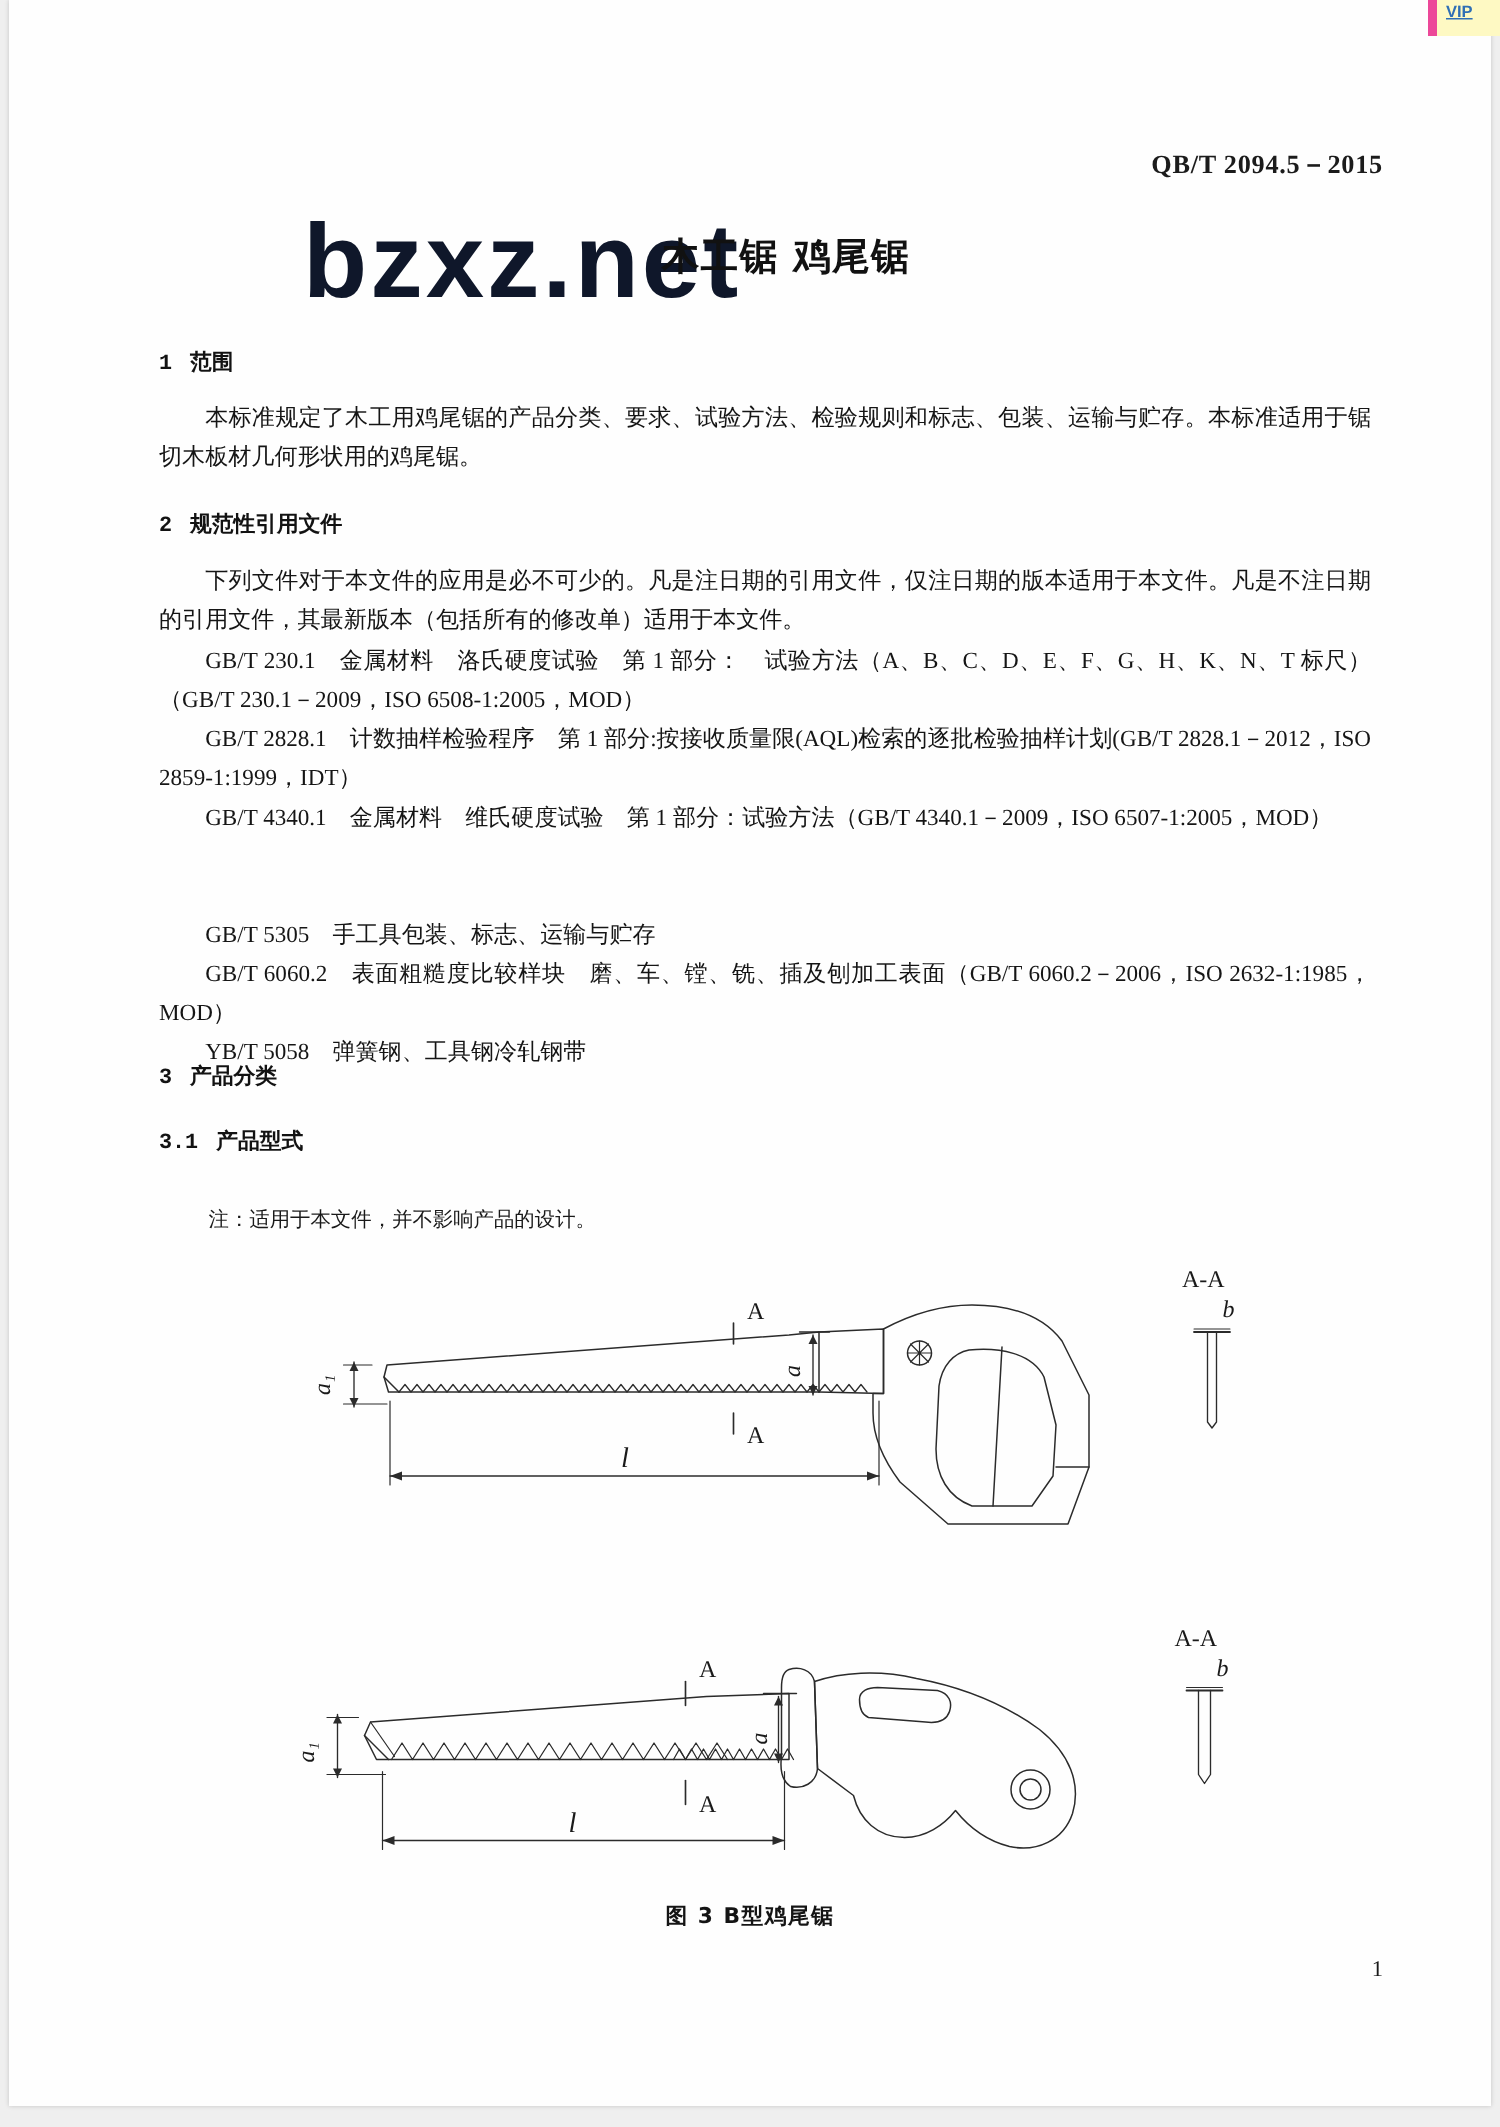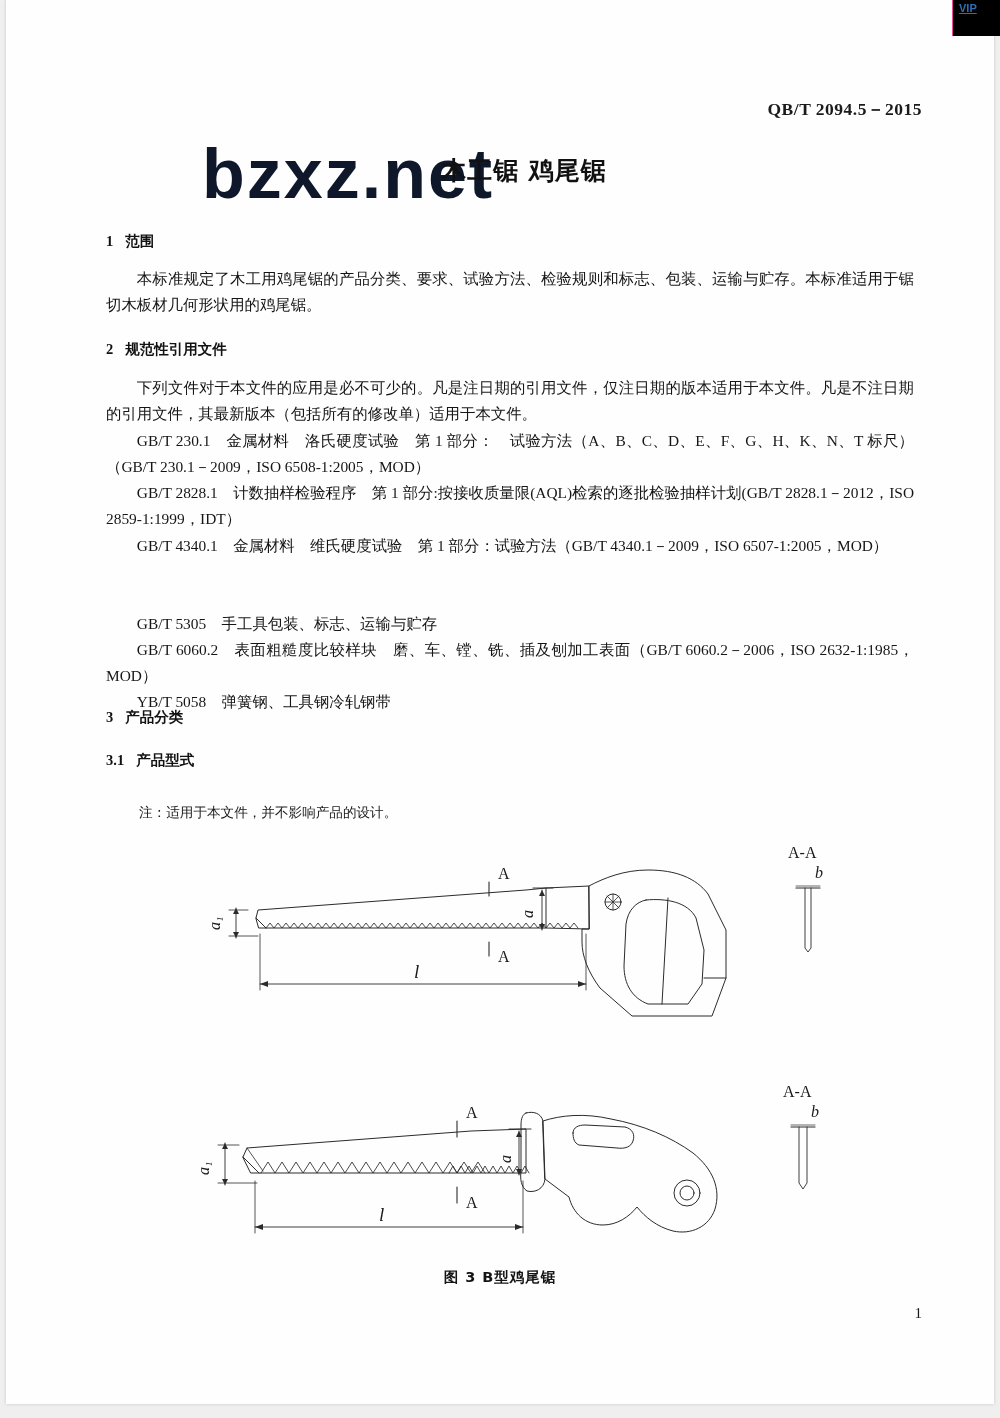--- a/index.html
+++ b/index.html
@@ -25,23 +25,23 @@
   #page-inner {
     position: absolute;
     left: 0; top: 0; right: 0; bottom: 0;
     background: #fefefe;
   }
 
   
   #corner-chip {
     position: absolute;
     left: 952px; top: 0px;
-    width: 48px; height: 36px;
-    background: #000000;
-    border-left: 1px solid #ec4899;
+    width: 48px; height: 24px;
+    background: #fef9c3;
+    border-left: 6px solid #ec4899;
     z-index: 40;
     overflow: hidden;
   }
   #corner-chip .chip-text {
     position: absolute;
     left: 6px; top: 2px;
     font-family: "Liberation Sans", sans-serif;
     font-size: 11px;
     font-weight: 700;
     color: #2f6fb5;
@@ -88,21 +88,21 @@
     font-family: "DejaVu Sans", sans-serif;
     font-size: 25px;
     font-weight: 700;
     color: #111;
     letter-spacing: 1px;
     margin-left: 48px;
   }
 
   .clause {
     position: absolute;
-    font-family: Liberation Serif, serif;
+    font-family: Liberation Mono, monospace;
     font-weight: 700;
     font-size: 14.5px;
     color: #121212;
     white-space: nowrap;
     text-align: center;
   }
   .clause .num { display: inline-block; }
   .clause .ttl { margin-left: 12px; }
 
   .para {

